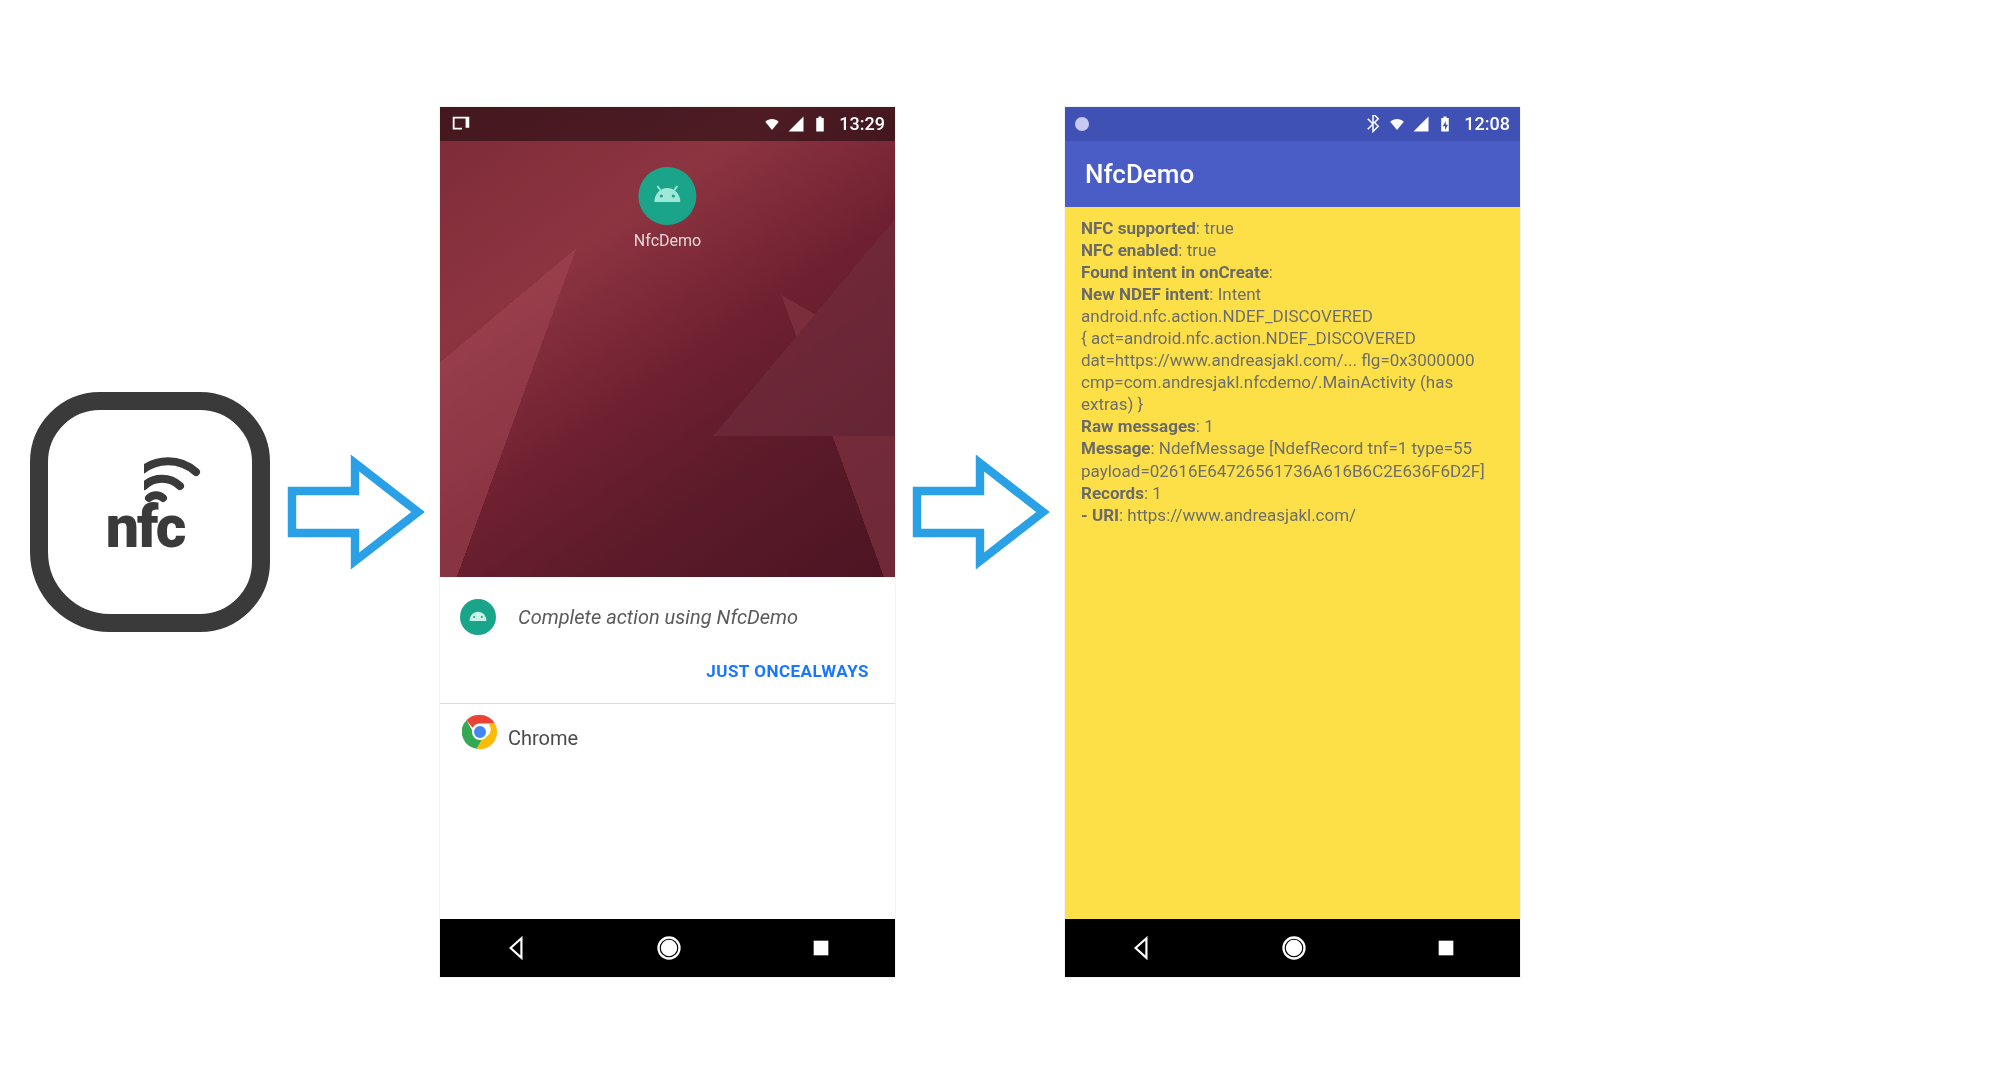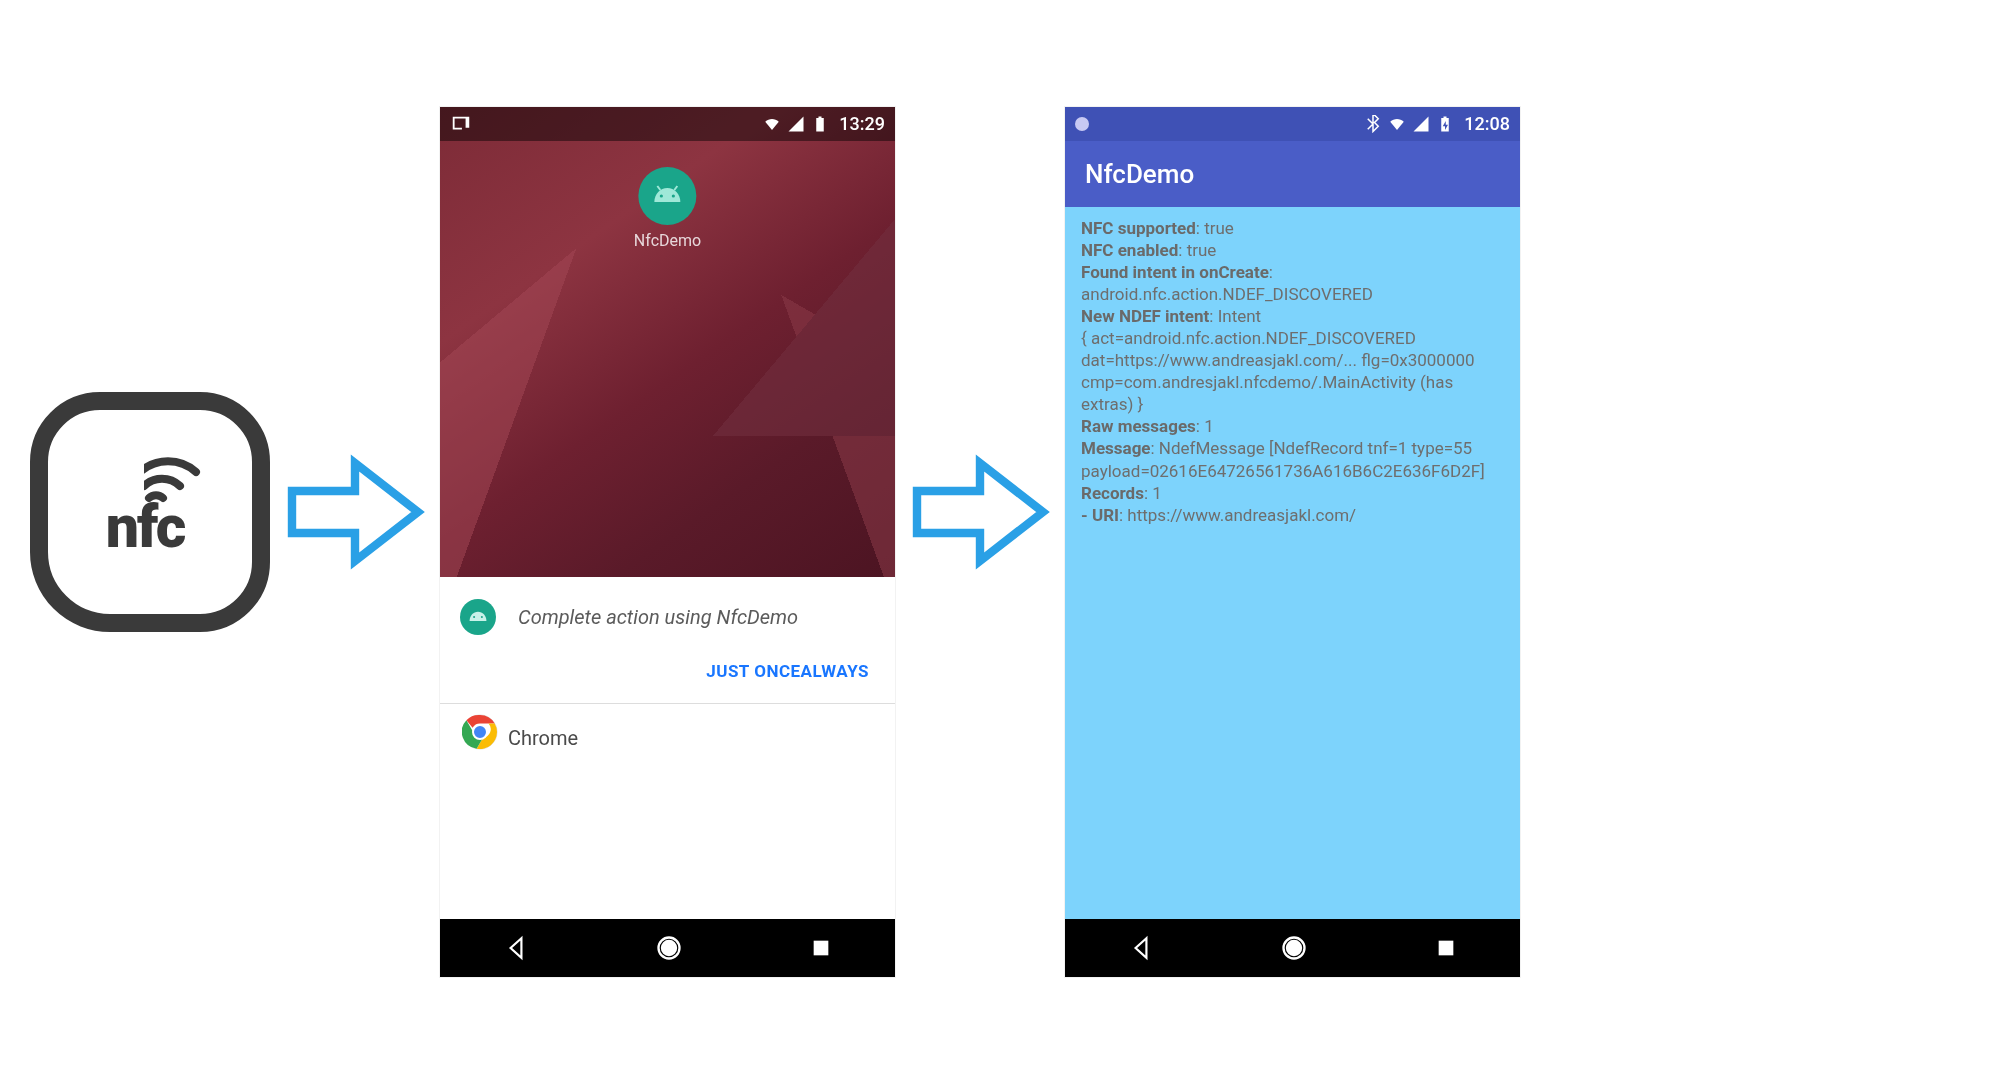--- a/index.html
+++ b/index.html
@@ -119,21 +119,21 @@
   .navbar {
     height:58px; background:#000; display:flex; align-items:center; justify-content:space-around;
     margin-top:auto;
   }
   
   .status-dot { width:14px;height:14px;border-radius:50%;background:#c8c9f3; }
   .appbar {
     background:#4a5dc7; color:#fff; padding:18px 20px; font-size:26px; font-weight:500;
   }
   .content2 {
-    background:#7dd3fc; flex:1; padding:10px 16px; color:#6e6e6e; font-size:17px; line-height:1.3;
+    background:#fde047; flex:1; padding:10px 16px; color:#6e6e6e; font-size:17px; line-height:1.3;
     word-wrap:break-word;
   }
   .content2 b { color:#6a6a6a; font-weight:700; }
   
   .i16{width:18px;height:18px;} .i20{width:22px;height:22px;}
 </style>
 </head>
 <body>
 
 <div class="row">
@@ -256,22 +256,22 @@
             <path d="M13 8l-4 7h3v5l4-7h-3z" fill="#3f51b5"></path>
           </svg>
         <span class="time">12:08</span>
       </div>
     </div>
     <div class="appbar">NfcDemo</div>
     <div class="content2">
       <div><b>NFC supported</b><span>: true</span></div>
       <div><b>NFC enabled</b><span>: true</span></div>
       <div><b>Found intent in onCreate</b><span>:</span></div>
+      <div><b>New NDEF intent</b><span>: Intent</span></div>
       <div>android.nfc.action.NDEF_DISCOVERED</div>
-      <div><b>New NDEF intent</b><span>: Intent</span></div>
       <div>{ act=android.nfc.action.NDEF_DISCOVERED dat=https://www.andreasjakl.com/... flg=0x3000000 cmp=com.andresjakl.nfcdemo/.MainActivity (has extras) }</div>
       <div><b>Raw messages</b><span>: 1</span></div>
       <div><b>Message</b><span>: NdefMessage [NdefRecord tnf=1 type=55 payload=02616E64726561736A616B6C2E636F6D2F]</span></div>
       <div><b>Records</b><span>: 1</span></div>
       <div><b>- URI</b><span>: https://www.andreasjakl.com/</span></div>
     </div>
     <div class="navbar">
       <svg width="26" height="26" viewBox="0 0 24 24" fill="none" stroke="#fff" stroke-width="2">
           <path d="M17 3L7 12l10 9V3z"></path>
         </svg>

